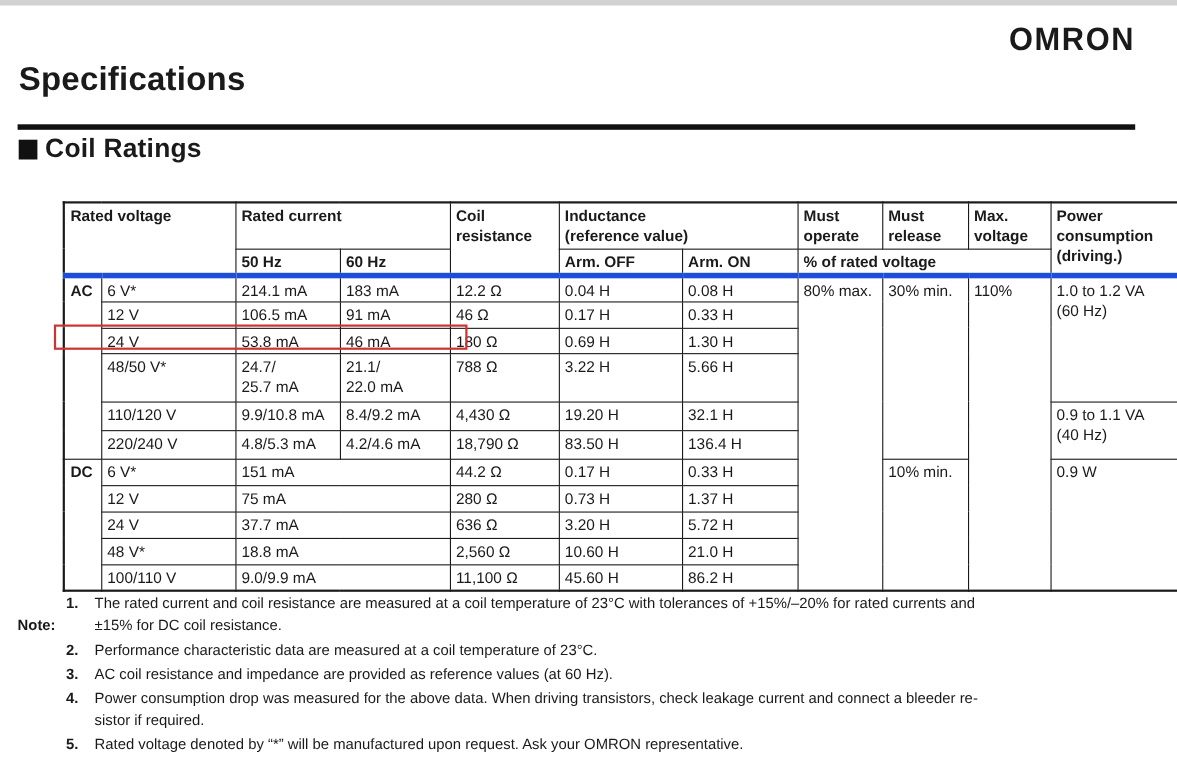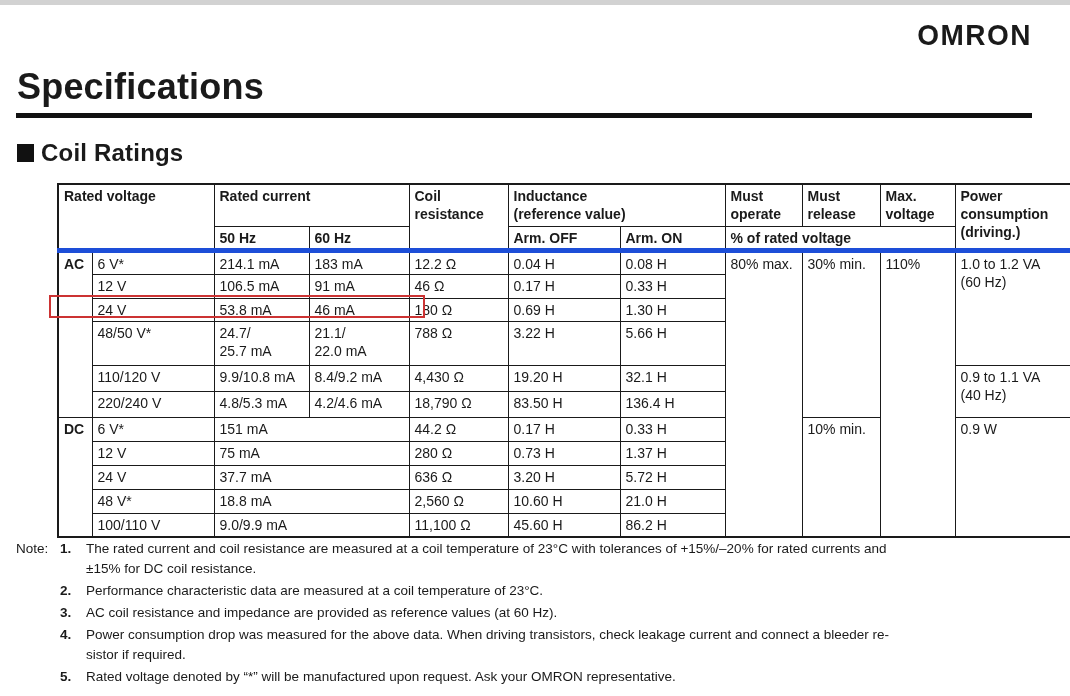--- a/index.html
+++ b/index.html
@@ -13,29 +13,29 @@
   .top-strip {
     position: absolute; left: 0; top: 0; width: 1070px; height: 5px;
     background: #d2d2d2;
   }
   .brand-logo {
     position: absolute; top: 20px; right: 38px;
     font-size: 28px; font-weight: bold; letter-spacing: 1.5px;
     transform: scaleY(1.05);
   }
   .page-title {
-    position: absolute; left: 17px; top: 66px;
-    font-size: 36px; font-weight: bold; letter-spacing: 0.2px;
+    position: absolute; left: 17px; top: 56px;
+    font-size: 30px; font-weight: bold; letter-spacing: 0.2px;
   }
   .title-rule {
     position: absolute; left: 16px; top: 113px; width: 1016px; height: 5px;
     background: #111;
   }
   .section-heading {
-    position: absolute; left: 17px; top: 139px;
+    position: absolute; left: 17px; top: 122px;
     display: flex; align-items: center; gap: 7px;
   }
   .section-marker {
     width: 17px; height: 18px; background: #111; flex: 0 0 auto;
   }
   .section-heading .txt {
     font-size: 24px; font-weight: bold; letter-spacing: 0.2px;
   }
   .table-wrap {
     position: absolute; left: 16px; top: 183px; width: 1016px; padding-left: 41px;
@@ -61,21 +61,21 @@
     pointer-events: none;
   }
   .notes {
     position: absolute; left: 16px; top: 539px; width: 1046px;
     font-size: 13.5px; line-height: 20px;
   }
   .note-row {
     display: grid; grid-template-columns: 44px 26px auto;
     margin-bottom: 2px;
   }
-  .note-row .lbl { font-weight: normal; }
+  .note-row .lbl { font-weight: bold; margin-top: 20px; }
   .note-row .num { font-weight: bold; }
   .note-row .txt { white-space: pre-line; }
 </style>
 </head>
 <body>
 
 <div class="top-strip"></div>
 
 <div class="brand-logo">OMRON</div>
 

